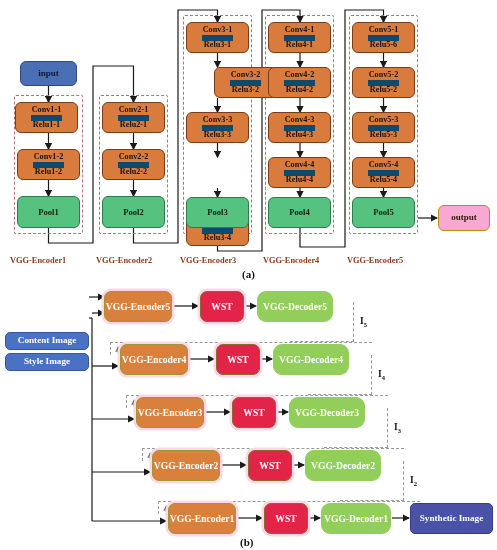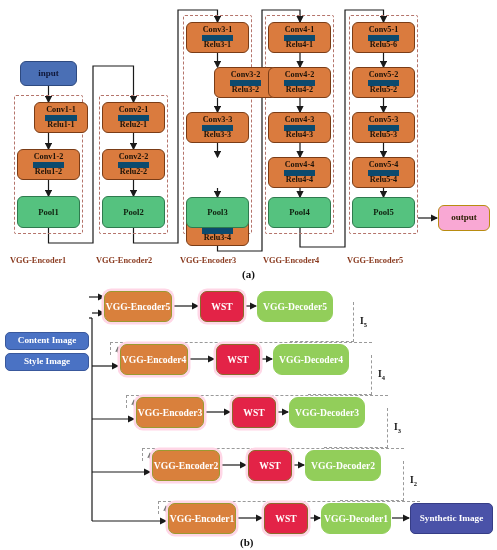--- a/index.html
+++ b/index.html
@@ -147,21 +147,21 @@
   <div class="groupframe" style="left:14px;top:95px;width:69px;height:139px;"></div>
   <div class="groupframe" style="left:99px;top:95px;width:69px;height:139px;"></div>
   <div class="groupframe" style="left:183px;top:15px;width:69px;height:219px;"></div>
   <div class="groupframe" style="left:265px;top:15px;width:69px;height:219px;"></div>
   <div class="groupframe" style="left:349px;top:15px;width:69px;height:219px;"></div>
 
   <div class="node inputbox" style="left:20px;top:61px;width:57px;height:25px;">
     <span>input</span>
   </div>
 
-  <div class="node conv" style="left:34px;top:102px;width:54px;height:31px;justify-content:center;">
+  <div class="node conv" style="left:15px;top:102px;width:63px;height:31px;justify-content:center;">
     <span class="stack">
       <span class="l1">Conv1-1</span>
       <span class="l2">Relu1-1</span>
     </span>
   </div>
   <div class="node conv" style="left:17px;top:149px;width:63px;height:31px;">
     <span class="stack">
       <span class="l1">Conv1-2</span>
       <span class="l2">Relu1-2</span>
     </span>

